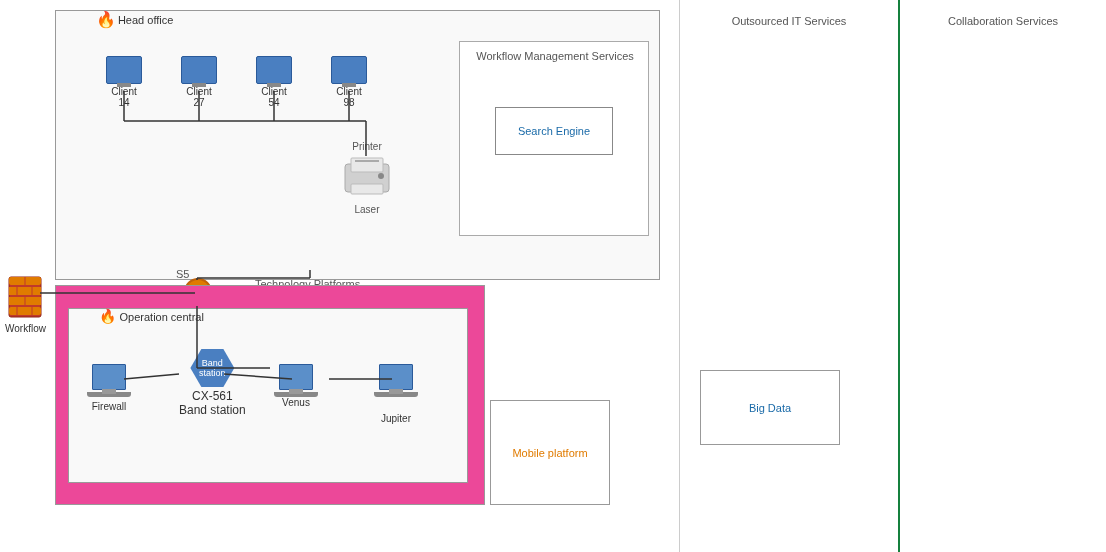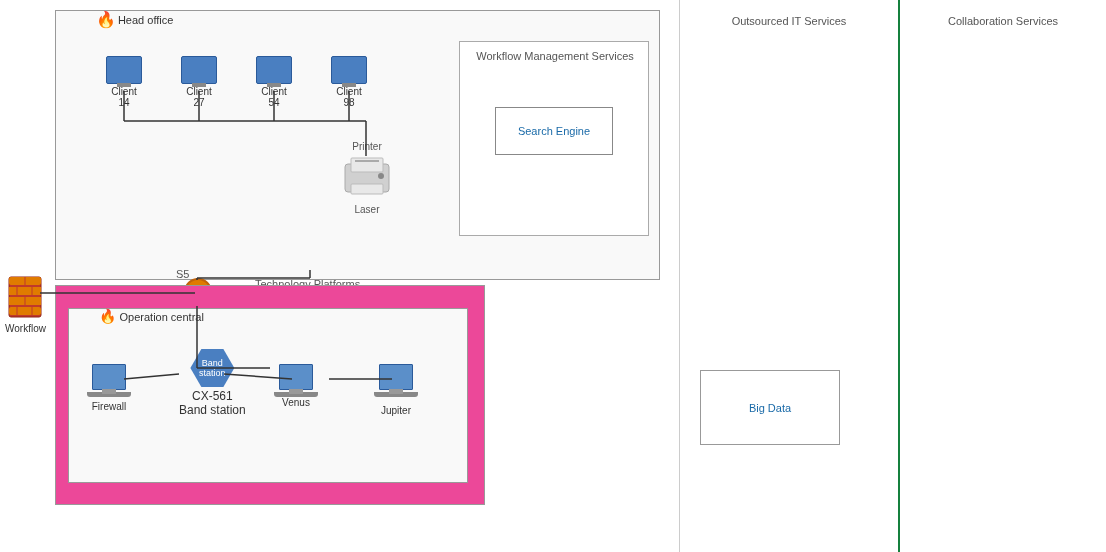--- a/index.html
+++ b/index.html
@@ -376,35 +376,38 @@
 
       <div class="computer-node" style="top:55px; left:205px;">
         <div class="monitor-icon"></div>
         <div class="laptop-base"></div>
         <div style="">Venus</div>
       </div>
 
       <div class="computer-node" style="top:55px; left:305px;">
         <div class="monitor-icon"></div>
         <div class="laptop-base"></div>
-        <div style="margin-top:8px;">Jupiter</div>
+        <div style="margin-top:16px;">Jupiter</div>
       </div>
 
       <svg class="connections">
 
         <line x1="55" y1="70" x2="110" y2="65" stroke="#333" stroke-width="1.5"></line>
 
         <line x1="155" y1="65" x2="223" y2="70" stroke="#333" stroke-width="1.5"></line>
 
         <line x1="260" y1="70" x2="323" y2="70" stroke="#333" stroke-width="1.5"></line>
       </svg>
     </div>
   </div>
 
 
+  <div class="mobile-platform-box">
+    <span class="mobile-platform-label">Mobile platform</span>
+  </div>
 
   <svg class="connections">
 
     <line x1="40" y1="293" x2="195" y2="293" stroke="#333" stroke-width="1.5"></line>
 
     <line x1="197" y1="280" x2="197" y2="278" stroke="#333" stroke-width="1.5"></line>
     <line x1="197" y1="278" x2="310" y2="278" stroke="#333" stroke-width="1.5"></line>
     <line x1="310" y1="278" x2="310" y2="270" stroke="#333" stroke-width="1.5"></line>
 
     <line x1="197" y1="306" x2="197" y2="368" stroke="#333" stroke-width="1.5"></line>

